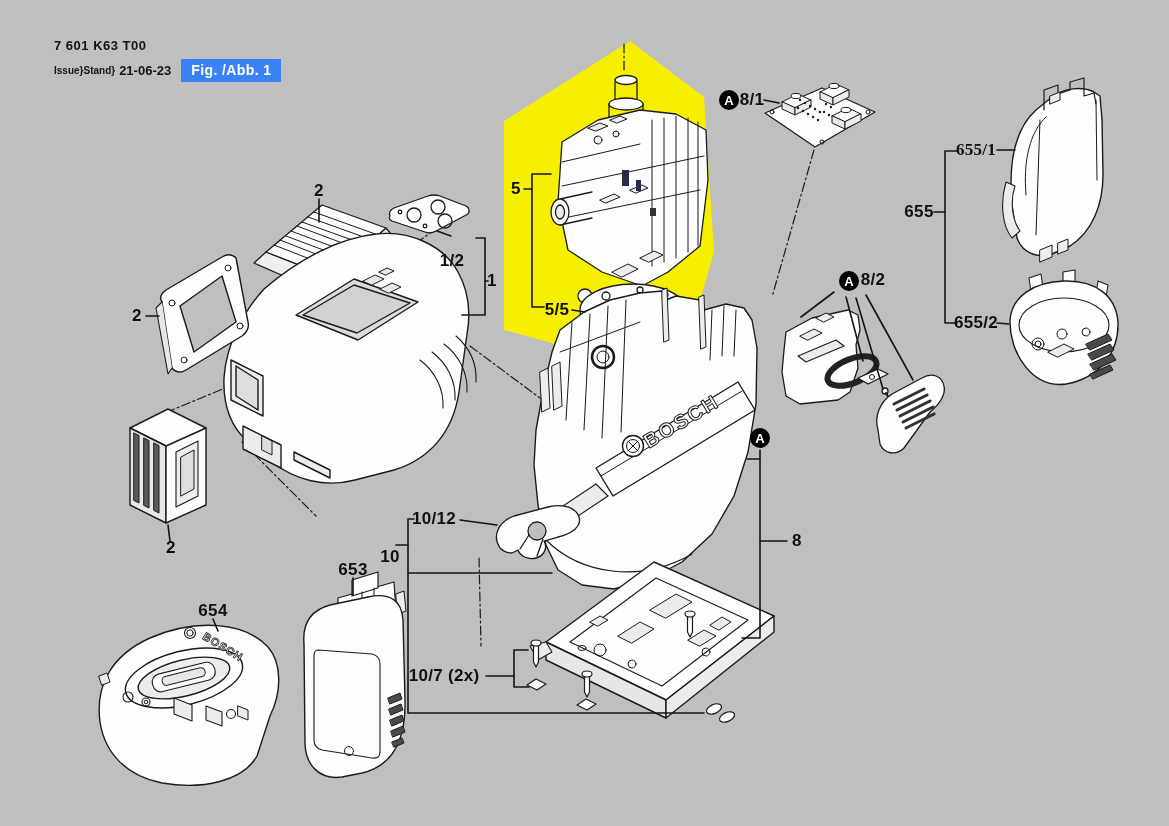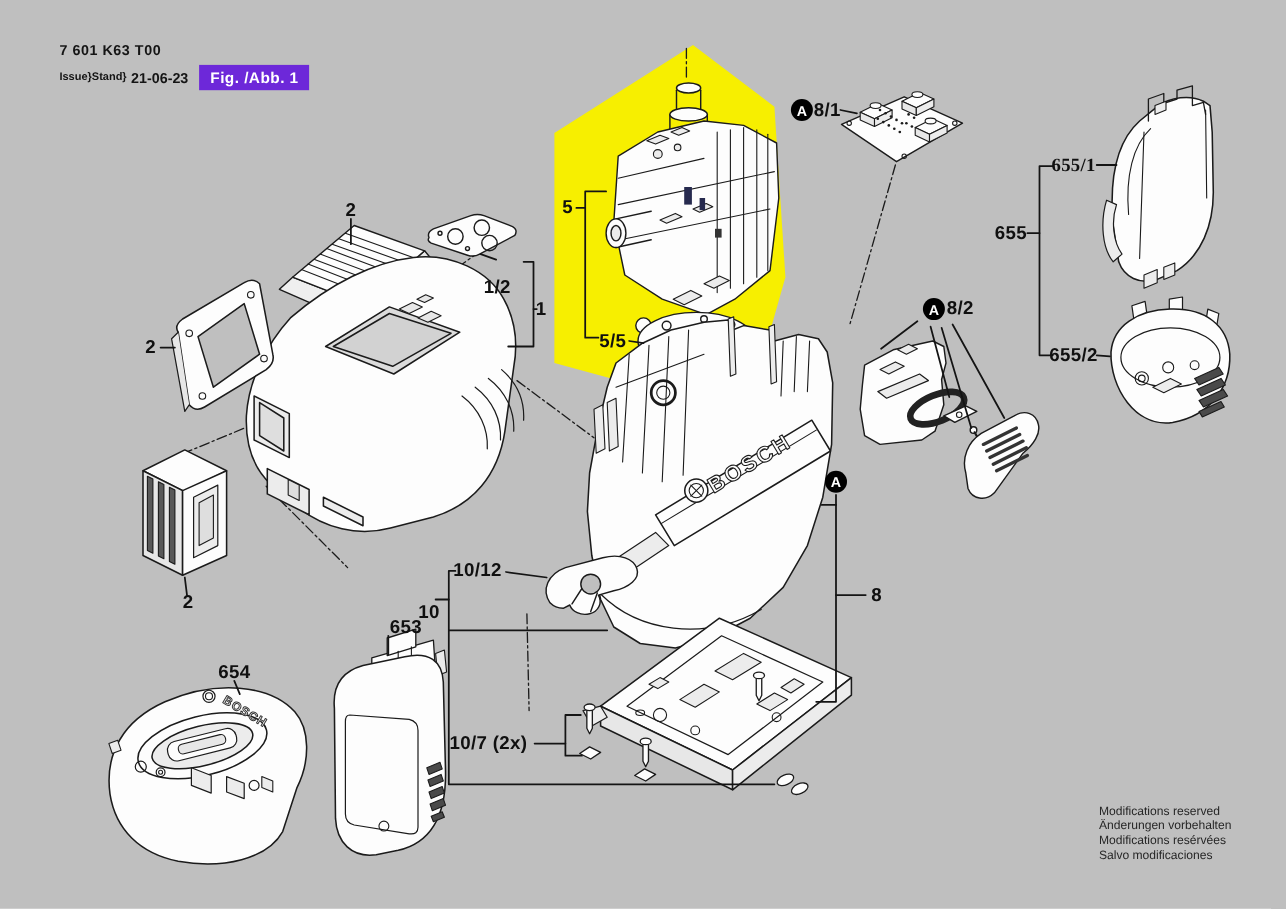--- a/index.html
+++ b/index.html
@@ -19,21 +19,21 @@
     display:flex;align-items:center;justify-content:center;
     font:700 13px "Liberation Sans",sans-serif;
   }
   .header{position:absolute;left:54px;top:38px;color:#141414;}
   .type-number{font:600 13px "Liberation Sans",sans-serif;letter-spacing:.5px;}
   .issue-row{display:flex;align-items:center;margin-top:6px;}
   .issue-col{display:flex;flex-direction:row;line-height:10px;}
   .issue-col span{font:600 10px/10px "Liberation Sans",sans-serif;}
   .issue-date{font:600 13px "Liberation Sans",sans-serif;margin:0 10px 0 4px;}
   .fig-box{
-    background:#6d28d9;color:#fff;padding:3px 10px 4px;
+    background:#3b82f6;color:#fff;padding:3px 10px 4px;
     font:600 14px "Liberation Sans",sans-serif;letter-spacing:.4px;
   }
   .legal{
     position:absolute;left:999px;top:732px;color:#262626;
     font:400 11px/13.2px "Liberation Sans",sans-serif;
   }
 </style>
 </head>
 <body>
 
@@ -438,23 +438,17 @@
 <div class="callout" style="left:557px;top:310px;">5/5</div>
 <div class="callout" style="left:752px;top:100px;">8/1</div>
 <div class="callout" style="left:873px;top:280px;">8/2</div>
 <div class="callout" style="left:976px;top:150px;font-family:Liberation Serif, serif;">655/1</div>
 <div class="callout" style="left:919px;top:212px;">655</div>
 <div class="callout" style="left:976px;top:323px;">655/2</div>
 <div class="callout" style="left:797px;top:541px;">8</div>
 <div class="callout" style="left:434px;top:519px;">10/12</div>
 <div class="callout" style="left:390px;top:557px;">10</div>
 <div class="callout" style="left:444px;top:676px;">10/7 (2x)</div>
-<div class="callout" style="left:353px;top:570px;margin-left:16px;">653</div>
+<div class="callout" style="left:353px;top:570px;">653</div>
 <div class="callout" style="left:213px;top:611px;">654</div>
 
-<div class="legal">
-  <div>Modifications reserved</div>
-  <div>Änderungen vorbehalten</div>
-  <div>Modifications resérvées</div>
-  <div>Salvo modificaciones</div>
+
 </div>
 
-</div>
-
 </body></html>

